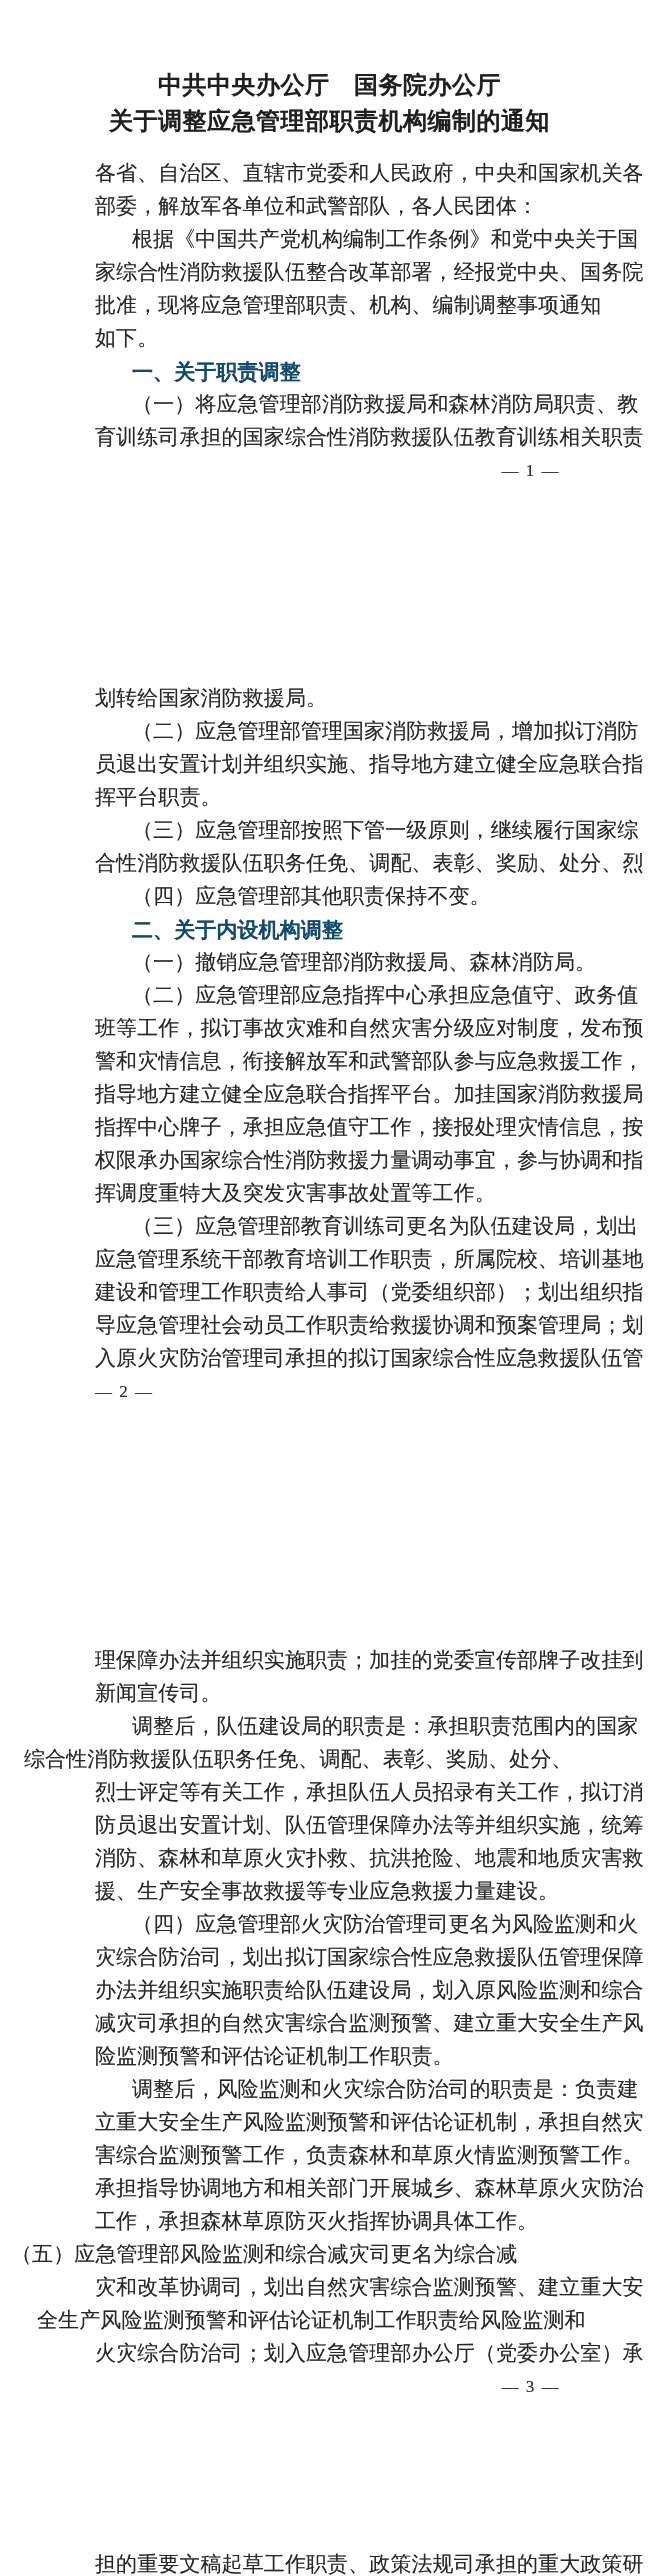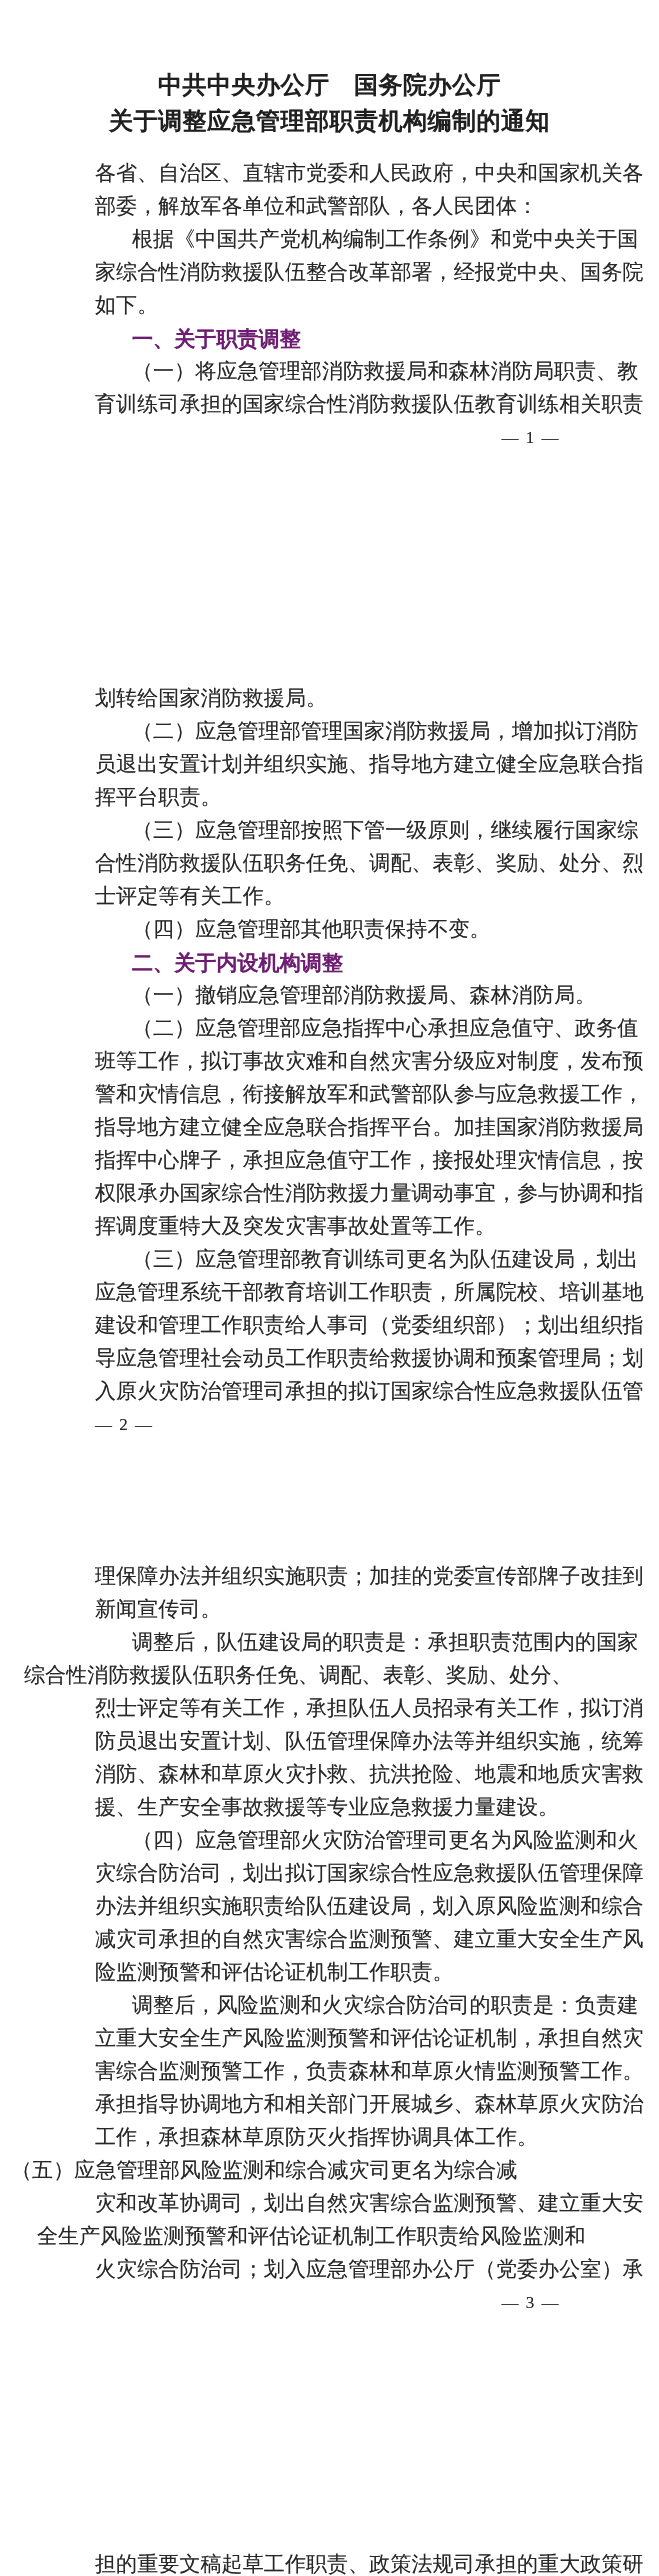--- a/index.html
+++ b/index.html
@@ -35,21 +35,21 @@
     padding-left: 95px;
     font-size: 21px;
     white-space: nowrap;
     letter-spacing: 0.1px;
   }
   .line.p { padding-left: 132px; }
   .line.h {
     padding-left: 132px;
     font-weight: 700;
     font-family: "Liberation Sans", "DejaVu Sans", sans-serif;
-    color: #701a75;
+    color: #0c4a6e;
   }
   .line.pn-l { font-size: 17px; letter-spacing: 1.5px; }
   .line.pn-r {
     padding-left: 0;
     padding-right: 99px;
     text-align: right;
     font-size: 17px;
     letter-spacing: 1.5px;
   }
 </style>
@@ -61,52 +61,52 @@
   <div class="title-block">
     <div>中共中央办公厅　国务院办公厅</div>
     <div>关于调整应急管理部职责机构编制的通知</div>
   </div>
 
   <div class="page-block" style="top: 157px;">
       <div class="line b" style="height: 33px; line-height: 33px;">各省、自治区、直辖市党委和人民政府，中央和国家机关各</div>
       <div class="line b" style="height: 33px; line-height: 33px;">部委，解放军各单位和武警部队，各人民团体：</div>
       <div class="line p" style="height: 33px; line-height: 33px;">根据《中国共产党机构编制工作条例》和党中央关于国</div>
       <div class="line b" style="height: 33px; line-height: 33px;">家综合性消防救援队伍整合改革部署，经报党中央、国务院</div>
+      <div class="line b" style="height: 33px; line-height: 33px;">批准，现将应急管理部职责、机构、编制调整事项通知</div>
       <div class="line b" style="height: 33px; line-height: 33px;">如下。</div>
       <div class="line h" style="height: 33px; line-height: 33px;">一、关于职责调整</div>
       <div class="line p" style="height: 33px; line-height: 33px;">（一）将应急管理部消防救援局和森林消防局职责、教</div>
       <div class="line b" style="height: 33px; line-height: 33px;">育训练司承担的国家综合性消防救援队伍教育训练相关职责</div>
       <div class="line pn-r" style="height: 33px; line-height: 33px;">— 1 —</div>
     </div>
   <div class="page-block" style="top: 682px;">
       <div class="line b" style="height: 33px; line-height: 33px;">划转给国家消防救援局。</div>
       <div class="line p" style="height: 33px; line-height: 33px;">（二）应急管理部管理国家消防救援局，增加拟订消防</div>
       <div class="line b" style="height: 33px; line-height: 33px;">员退出安置计划并组织实施、指导地方建立健全应急联合指</div>
       <div class="line b" style="height: 33px; line-height: 33px;">挥平台职责。</div>
       <div class="line p" style="height: 33px; line-height: 33px;">（三）应急管理部按照下管一级原则，继续履行国家综</div>
       <div class="line b" style="height: 33px; line-height: 33px;">合性消防救援队伍职务任免、调配、表彰、奖励、处分、烈</div>
-      <div class="line b" style="height: 33px; line-height: 33px;">士评定等有关工作。</div>
       <div class="line p" style="height: 33px; line-height: 33px;">（四）应急管理部其他职责保持不变。</div>
       <div class="line h" style="height: 33px; line-height: 33px;">二、关于内设机构调整</div>
       <div class="line p" style="height: 33px; line-height: 33px;">（一）撤销应急管理部消防救援局、森林消防局。</div>
       <div class="line p" style="height: 33px; line-height: 33px;">（二）应急管理部应急指挥中心承担应急值守、政务值</div>
       <div class="line b" style="height: 33px; line-height: 33px;">班等工作，拟订事故灾难和自然灾害分级应对制度，发布预</div>
       <div class="line b" style="height: 33px; line-height: 33px;">警和灾情信息，衔接解放军和武警部队参与应急救援工作，</div>
       <div class="line b" style="height: 33px; line-height: 33px;">指导地方建立健全应急联合指挥平台。加挂国家消防救援局</div>
       <div class="line b" style="height: 33px; line-height: 33px;">指挥中心牌子，承担应急值守工作，接报处理灾情信息，按</div>
       <div class="line b" style="height: 33px; line-height: 33px;">权限承办国家综合性消防救援力量调动事宜，参与协调和指</div>
       <div class="line b" style="height: 33px; line-height: 33px;">挥调度重特大及突发灾害事故处置等工作。</div>
       <div class="line p" style="height: 33px; line-height: 33px;">（三）应急管理部教育训练司更名为队伍建设局，划出</div>
       <div class="line b" style="height: 33px; line-height: 33px;">应急管理系统干部教育培训工作职责，所属院校、培训基地</div>
       <div class="line b" style="height: 33px; line-height: 33px;">建设和管理工作职责给人事司（党委组织部）；划出组织指</div>
       <div class="line b" style="height: 33px; line-height: 33px;">导应急管理社会动员工作职责给救援协调和预案管理局；划</div>
       <div class="line b" style="height: 33px; line-height: 33px;">入原火灾防治管理司承担的拟订国家综合性应急救援队伍管</div>
       <div class="line pn-l" style="height: 33px; line-height: 33px;">— 2 —</div>
     </div>
-  <div class="page-block" style="top: 1560px;">
+  <div class="page-block" style="top: 1644px;">
       <div class="line b" style="height: 33px; line-height: 33px;">理保障办法并组织实施职责；加挂的党委宣传部牌子改挂到</div>
       <div class="line b" style="height: 33px; line-height: 33px;">新闻宣传司。</div>
       <div class="line p" style="height: 33px; line-height: 33px;">调整后，队伍建设局的职责是：承担职责范围内的国家</div>
       <div class="line b" style="height: 33px; line-height: 33px; padding-left: 24px;">综合性消防救援队伍职务任免、调配、表彰、奖励、处分、</div>
       <div class="line b" style="height: 33px; line-height: 33px;">烈士评定等有关工作，承担队伍人员招录有关工作，拟订消</div>
       <div class="line b" style="height: 33px; line-height: 33px;">防员退出安置计划、队伍管理保障办法等并组织实施，统筹</div>
       <div class="line b" style="height: 33px; line-height: 33px;">消防、森林和草原火灾扑救、抗洪抢险、地震和地质灾害救</div>
       <div class="line b" style="height: 33px; line-height: 33px;">援、生产安全事故救援等专业应急救援力量建设。</div>
       <div class="line p" style="height: 33px; line-height: 33px;">（四）应急管理部火灾防治管理司更名为风险监测和火</div>
       <div class="line b" style="height: 33px; line-height: 33px;">灾综合防治司，划出拟订国家综合性应急救援队伍管理保障</div>

